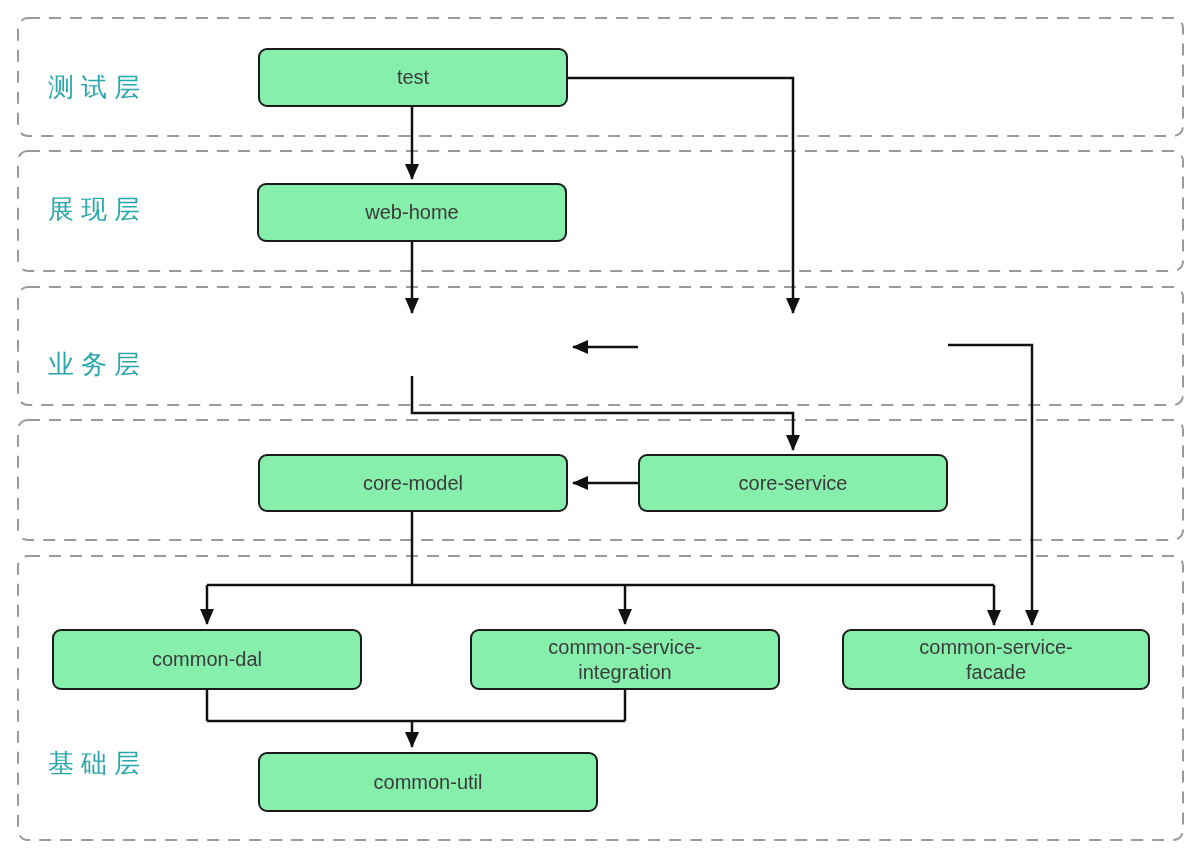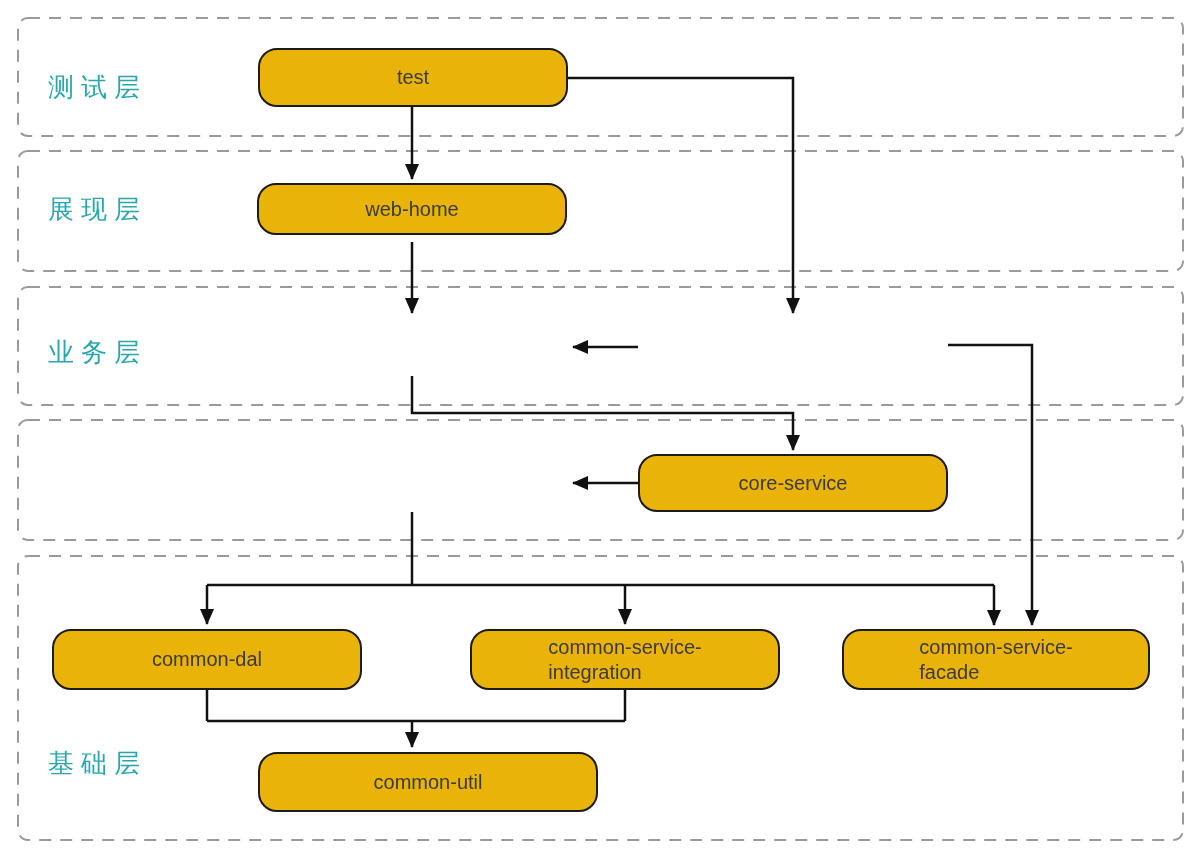--- a/index.html
+++ b/index.html
@@ -29,26 +29,27 @@
     font-size: 26px;
     line-height: 32px;
     letter-spacing: 7px;
     color: #2ba7ab;
     font-weight: 400;
     white-space: nowrap;
   }
   .node {
     position: absolute;
     box-sizing: border-box;
-    background: #eab308;
+    background: #86efac;
     border: 2.5px solid #1b1b1b;
-    border-radius: 19px;
+    border-radius: 9px;
     display: flex;
     align-items: center;
     justify-content: center;
+    text-align: center;
     font-size: 20px;
     line-height: 25px;
     color: #3b3b3b;
     white-space: pre-line;
   }
   .node.one-line { white-space: nowrap; }
 </style>
 </head>
 <body>
 
@@ -86,25 +87,26 @@
 
       <path d="M207,690 V721"></path>
       <path d="M625,690 V721"></path>
       <path d="M207,721 H625"></path>
       <path d="M412,721 V747" marker-end="url(#ah)"></path>
     </g>
   </svg>
 
   <div class="layer-label" style="top:71px">测试层</div>
   <div class="layer-label" style="top:193px">展现层</div>
-  <div class="layer-label" style="top:336px">业务层</div>
+  <div class="layer-label" style="top:348px">业务层</div>
   <div class="layer-label" style="top:747px">基础层</div>
 
   <div class="node one-line" style="left:258px; top:48px;  width:310px; height:59px;">test</div>
-  <div class="node one-line" style="left:257px; top:183px; width:310px; height:52px;">web-home</div>
+  <div class="node one-line" style="left:257px; top:183px; width:310px; height:59px;">web-home</div>
+  <div class="node one-line" style="left:258px; top:454px; width:310px; height:58px;">core-model</div>
   <div class="node one-line" style="left:638px; top:454px; width:310px; height:58px;">core-service</div>
   <div class="node one-line" style="left:52px;  top:629px; width:310px; height:61px;">common-dal</div>
   <div class="node" style="left:470px; top:629px; width:310px; height:61px;">common-service-
 integration</div>
   <div class="node" style="left:842px; top:629px; width:308px; height:61px;">common-service-
 facade</div>
   <div class="node one-line" style="left:258px; top:752px; width:340px; height:60px;">common-util</div>
 
 </div>
 

